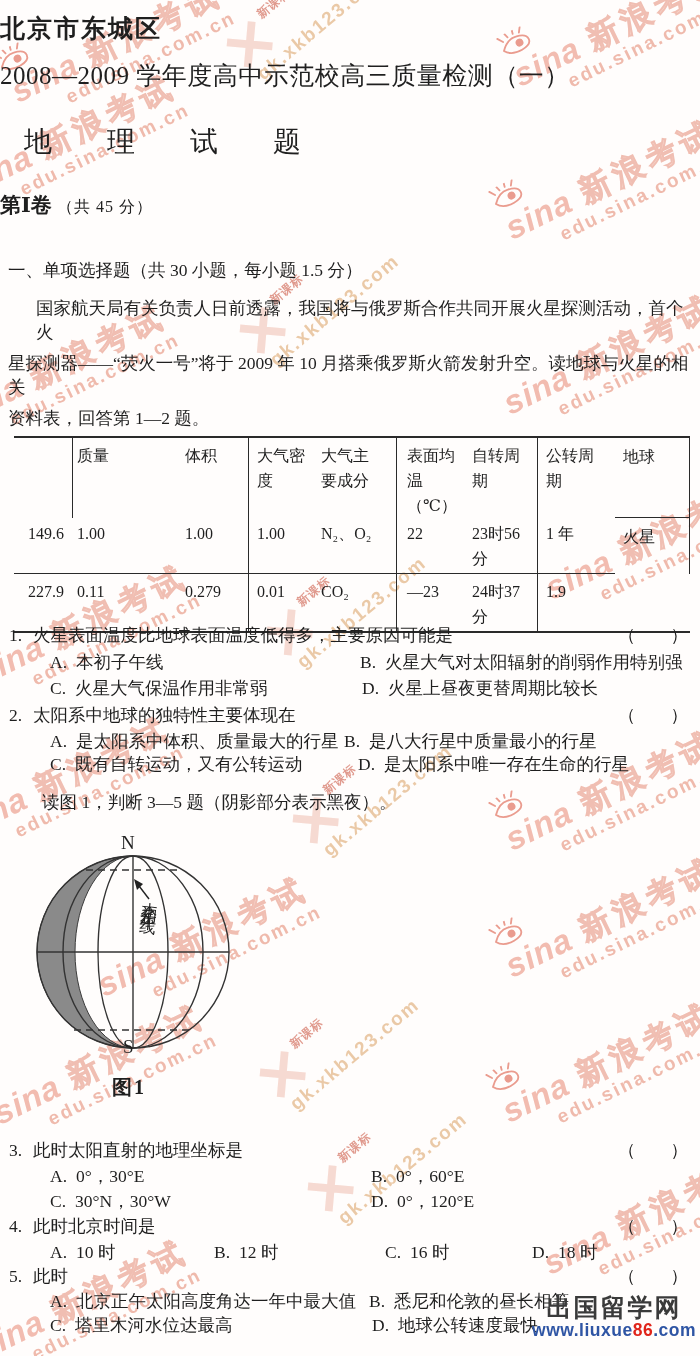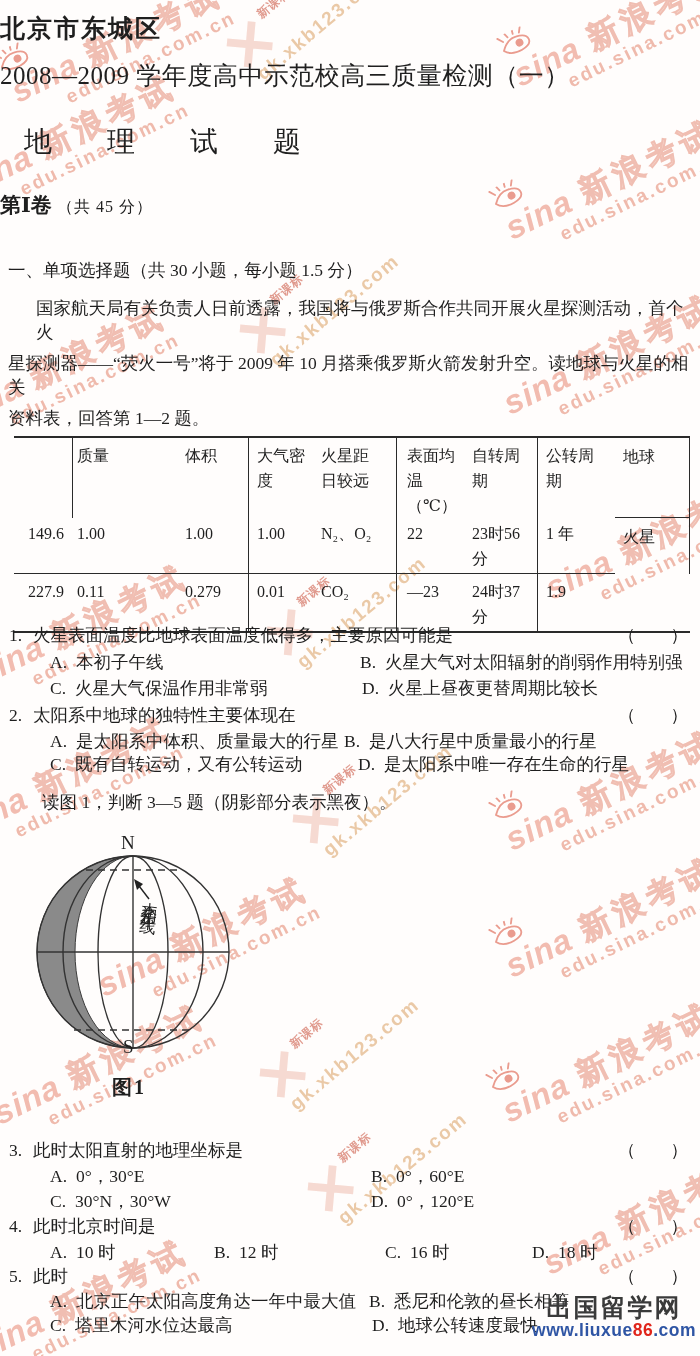--- a/index.html
+++ b/index.html
@@ -279,21 +279,21 @@
     <div class="abs intro-line" style="top:296px;padding-left:28px">国家航天局有关负责人日前透露，我国将与俄罗斯合作共同开展火星探测活动，首个火</div>
     <div class="abs intro-line" style="top:351px">星探测器——“荧火一号”将于 2009 年 10 月搭乘俄罗斯火箭发射升空。读地球与火星的相关</div>
     <div class="abs intro-line" style="top:406px">资料表，回答第 1—2 题。</div>
 
     <div class="mtable">
 
       <div class="td hc bR p8"></div>
       <div class="td hc"><span>质量</span></div>
       <div class="td hc bR"><span>体积</span></div>
       <div class="td hc p8"><span class="w57">大气密度</span></div>
-      <div class="td hc bR"><span class="w57">火星距日较远</span></div>
+      <div class="td hc bR"><span class="w57">大气主要成分</span></div>
       <div class="td hc p10"><span class="w57">表面均温（℃）</span></div>
       <div class="td hc bR p10"><span class="w57">自转周期</span></div>
       <div class="td hc p8"><span class="w57">公转周期</span></div>
 
       <div class="td r1c bR p8 rowlab">地球</div>
       <div class="td r1c p14">149.6</div>
       <div class="td r1c">1.00</div>
       <div class="td r1c bR">1.00</div>
       <div class="td r1c p8">1.00</div>
       <div class="td r1c bR">N₂、O₂</div>

